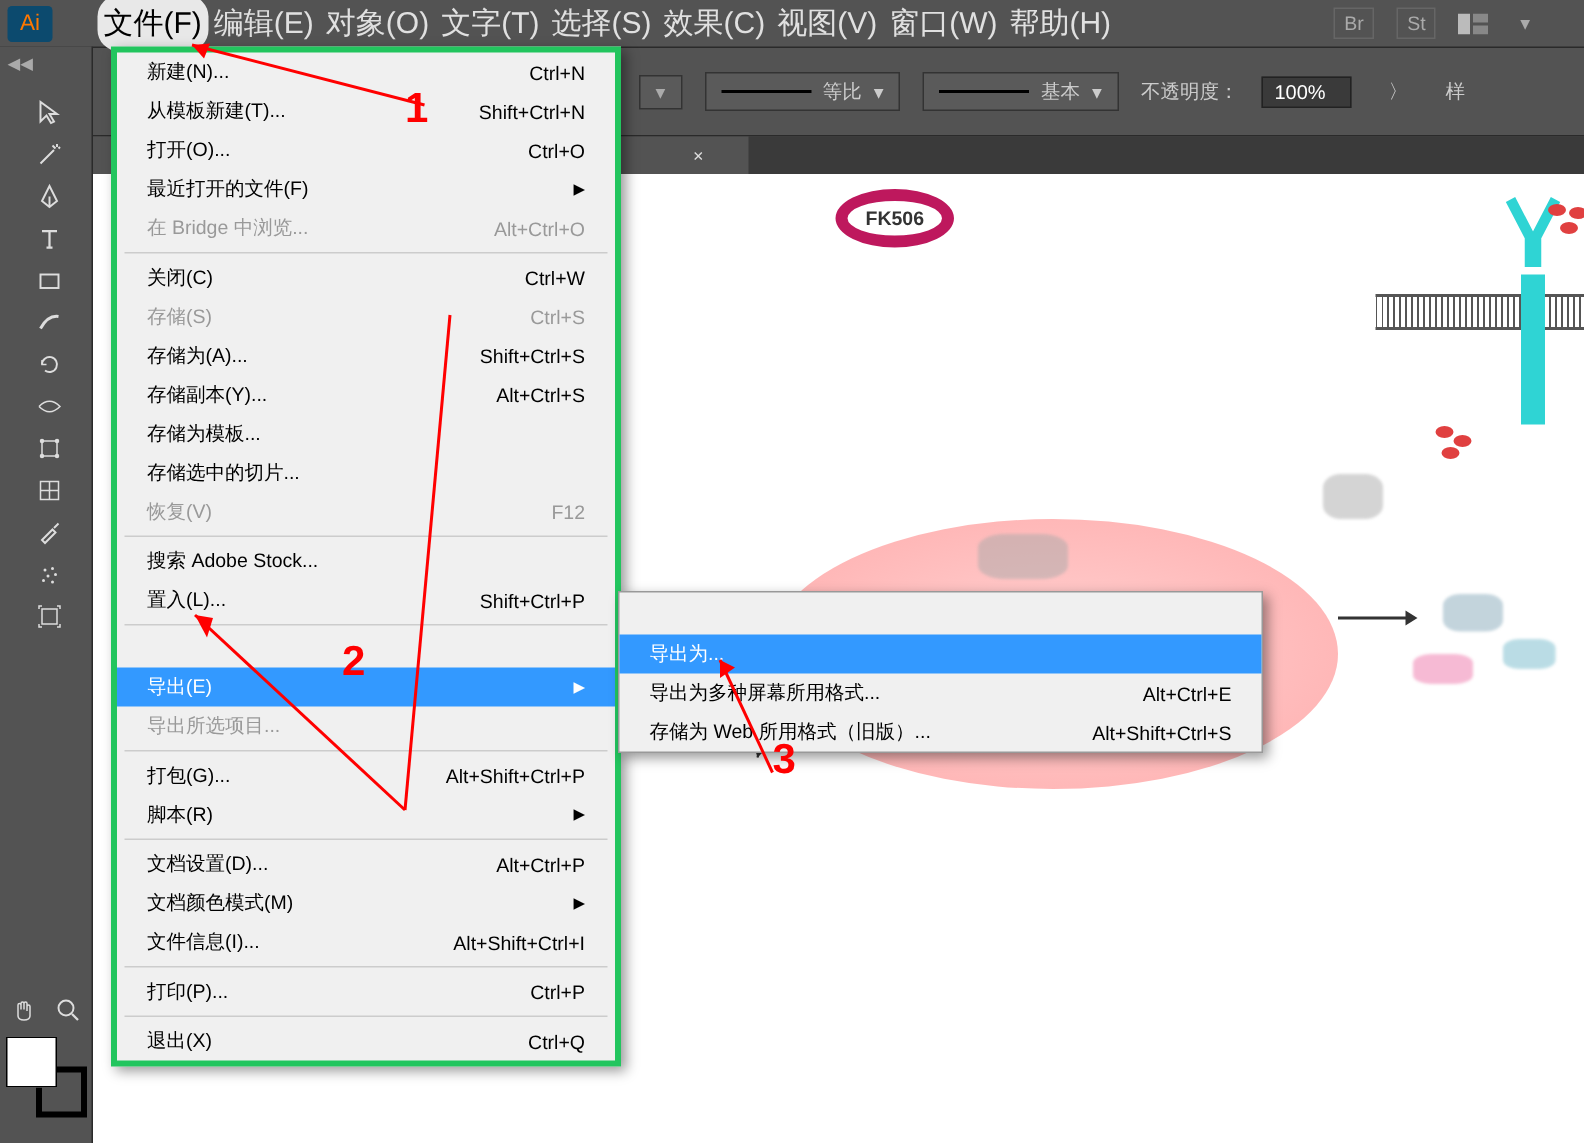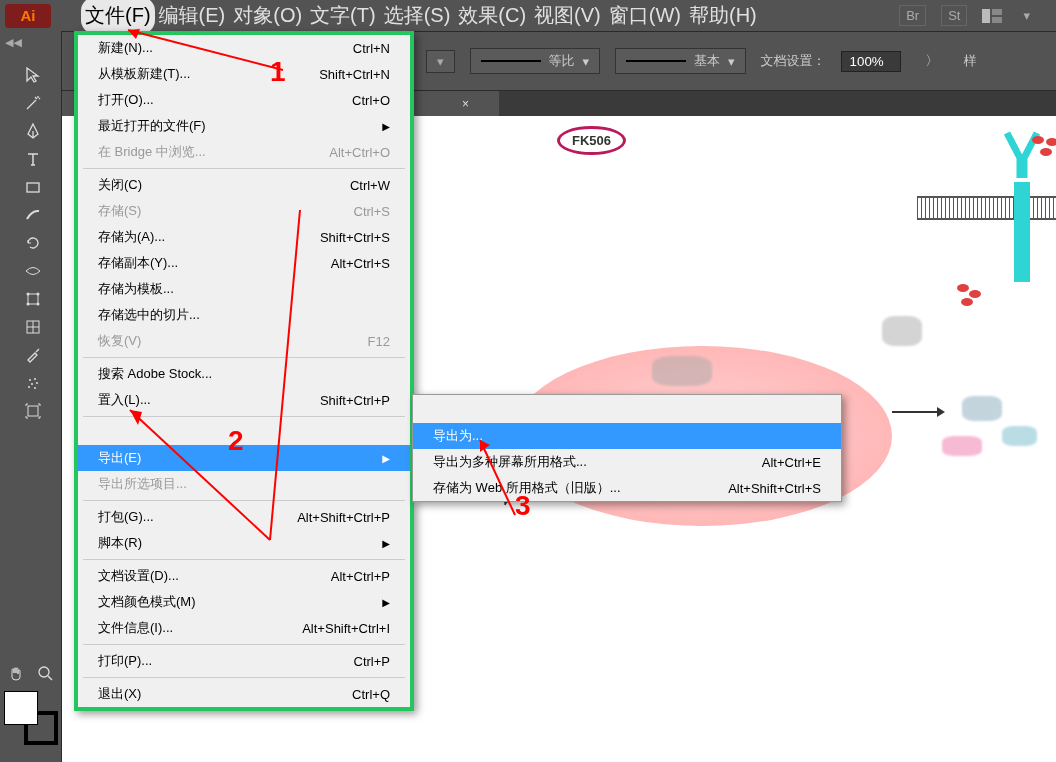--- a/index.html
+++ b/index.html
@@ -1,22 +1,22 @@
 <!DOCTYPE html>
 <html><head>
   <meta charset="utf-8">
   <style>
     * { margin: 0; padding: 0; box-sizing: border-box; font-family: "Microsoft YaHei", Arial, sans-serif; }
     body { width: 1056px; height: 762px; background: #525252; overflow: hidden; position: relative; }
     
     .menubar { height: 31px; background: #535353; display: flex; align-items: center; padding-left: 5px; }
-    .app-logo { width: 46px; height: 24px; background: #7f1d1d; color: #ff7700; font-weight: bold; font-size: 15px; display: flex; align-items: center; justify-content: center; border-radius: 3px; margin-right: 30px; }
+    .app-logo { width: 30px; height: 24px; background: #0c4a6e; color: #ff7700; font-weight: normal; font-size: 15px; display: flex; align-items: center; justify-content: center; border-radius: 3px; margin-right: 30px; }
     .menu-item { color: #e0e0e0; font-size: 20px; padding: 5px 4px; cursor: pointer; border-radius: 14px; }
     .menu-item.active { background: #e8e8e8; color: #000; }
-    .menubar-right { margin-left: auto; display: flex; gap: 15px; padding-right: 20px; align-items: center; }
+    .menubar-right { margin-left: auto; display: flex; gap: 15px; padding-right: 30px; align-items: center; }
     .menubar-right span { color: #aaa; font-size: 13px; border: 1px solid #666; padding: 2px 6px; }
     
     .optionsbar { height: 60px; background: #535353; border-top: 1px solid #2a2a2a; border-bottom: 1px solid #2a2a2a; display: flex; align-items: center; padding-left: 20px; gap: 15px; color: #ccc; font-size: 13px; }
     .dropdown-box { background: #5a5a5a; border: 1px solid #333; padding: 3px 10px; display: flex; align-items: center; gap: 8px; }
     .stroke-sample { width: 60px; height: 2px; background: #000; }
     .opacity-input { background: #3a3a3a; border: 1px solid #222; color: #fff; padding: 2px 8px; width: 60px; }
     
     .tab-area { height: 25px; background: #3a3a3a; display: flex; align-items: stretch; margin-left: 62px; }
     .doc-tab { background: #535353; padding: 0 30px; display: flex; align-items: center; color: #ddd; font-size: 12px; gap: 10px; }
     .tab-close { cursor: pointer; }
@@ -35,21 +35,21 @@
     .menu-row.highlighted { background: #3399ff; color: #fff; margin-top: 28px; }
     .menu-sep { height: 1px; background: #ccc; margin: 3px 5px; }
     .submenu-arrow { font-size: 10px; }
     
     .submenu { position: absolute; left: 412px; top: 394px; width: 430px; background: #f0f0f0; border: 1px solid #999; box-shadow: 3px 3px 8px rgba(0,0,0,0.4); z-index: 101; }
     
     .annotation { position: absolute; z-index: 200; pointer-events: none; }
     .anno-num { color: #ff0000; font-size: 28px; font-weight: bold; }
     
     .canvas-content { position: relative; width: 100%; height: 100%; }
-    .fk506-label { position: absolute; left: 495px; top: 10px; background: #fff; border: 3px solid #be185d; border-radius: 50%; padding: 4px 12px; font-size: 13px; font-weight: bold; color: #333; }
+    .fk506-label { position: absolute; left: 495px; top: 10px; background: #fff; border: 8px solid #be185d; border-radius: 50%; padding: 4px 12px; font-size: 13px; font-weight: bold; color: #333; }
     
     .membrane { position: absolute; left: 855px; top: 72px; right: 0; height: 40px; }
     .membrane-line { position: absolute; left: 0; right: 0; height: 2px; background: #555; }
     .membrane-line.top { top: 8px; }
     .membrane-line.bot { bottom: 8px; }
     .membrane-fill { position: absolute; left: 0; right: 0; top: 10px; bottom: 10px; background: repeating-linear-gradient(90deg, #555 0, #555 1px, transparent 1px, transparent 4px); }
     
     .receptor { position: absolute; left: 940px; top: 12px; width: 40px; height: 160px; }
     .receptor-y { width: 40px; height: 50px; }
     .receptor-stem { width: 16px; height: 100px; background: #2fd4d4; margin: 0 auto; }
@@ -101,21 +101,21 @@
   <div class="dropdown-box">
     <div class="stroke-sample"></div>
     <span>等比</span>
     <span>▾</span>
   </div>
   <div class="dropdown-box">
     <div class="stroke-sample"></div>
     <span>基本</span>
     <span>▾</span>
   </div>
-  <span>文档设置：</span>
+  <span>不透明度：</span>
   <input class="opacity-input" value="100%" style="">
   <span style="margin:0 10px;">〉</span>
   <span>样</span>
 </div>
 
 <div class="left-toolbar">
   <div style="position:absolute;top:5px;left:5px;color:#aaa;font-size:11px;">◀◀</div>
   <div class="tools-col" style="position:absolute;top:28px;left:2px;">
     <div class="tool-btn dbl">
         <svg viewBox="0 0 18 18">

